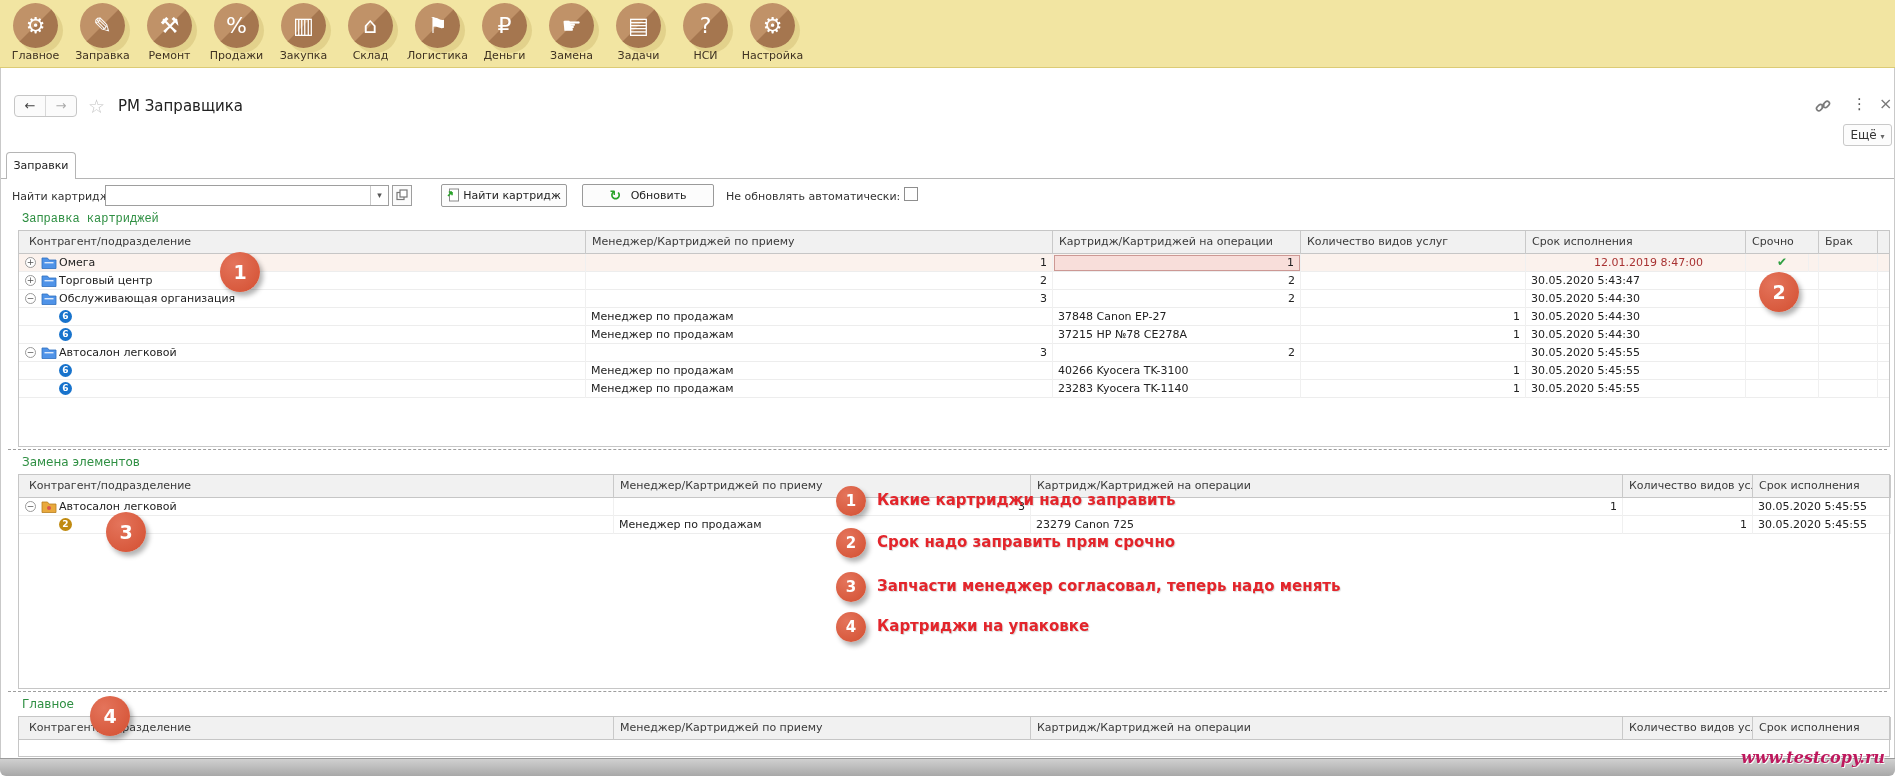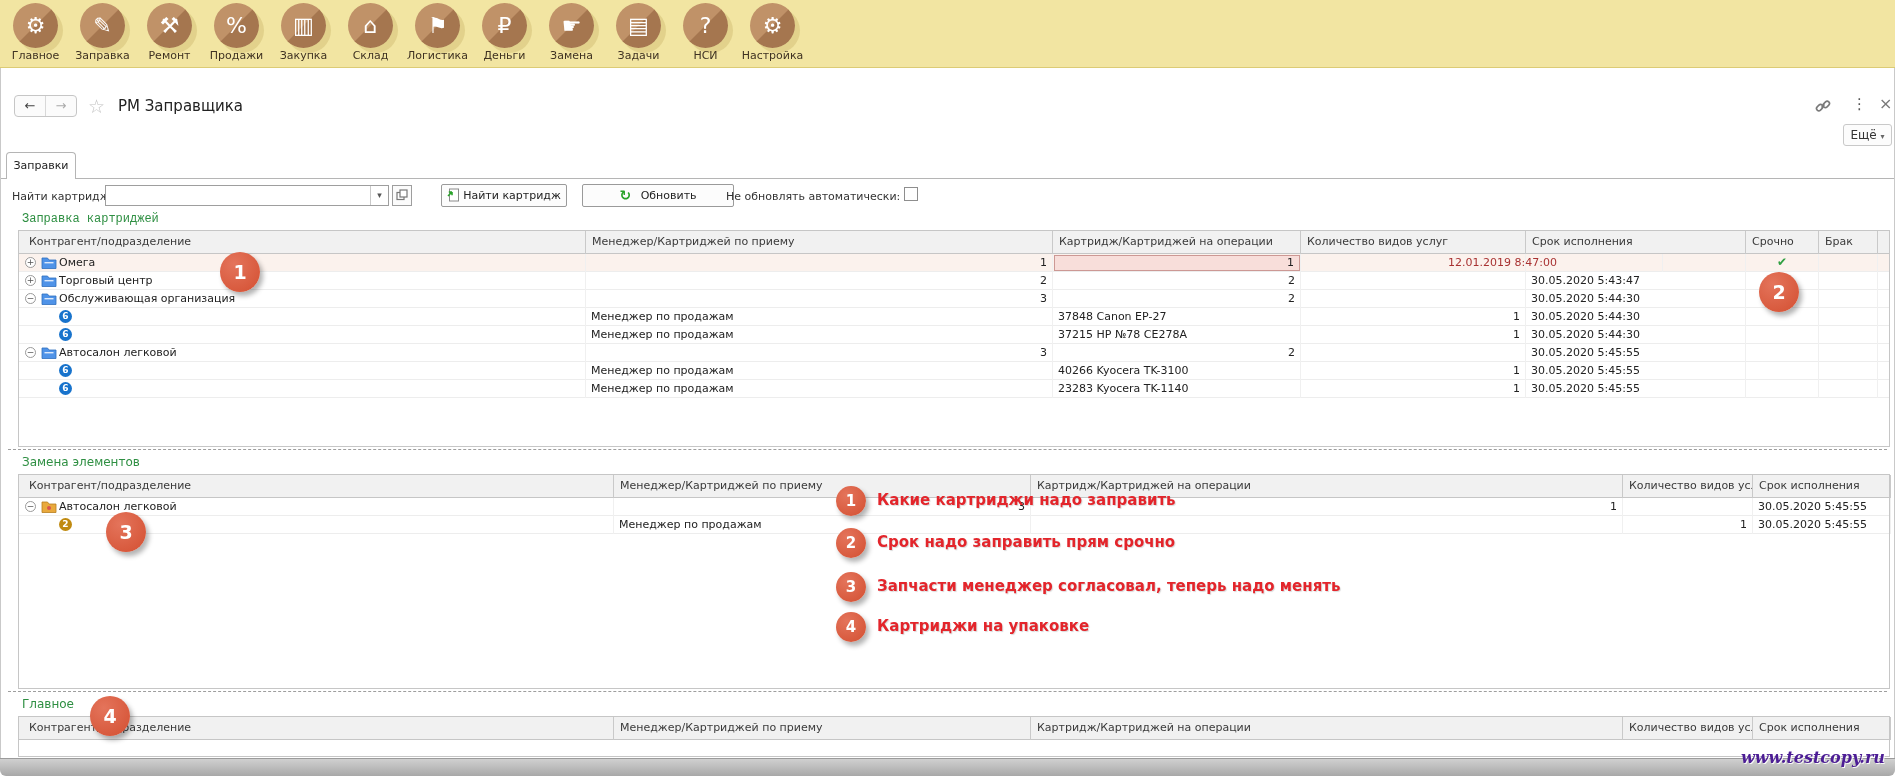--- a/index.html
+++ b/index.html
@@ -84,21 +84,21 @@
             box-shadow:3px 4px 5px rgba(0,0,0,.3); }
   .legend-text { position:absolute; font-size:15px; font-weight:bold; color:#E3252B;
                  white-space:nowrap; text-shadow:1px 1px 1px rgba(0,0,0,.15); }
 
   
   .bottombar { position:absolute; left:0; top:758px; width:1895px; height:18px;
                background:linear-gradient(#D0D0D0,#A8A8A8); border-top:1px solid #9B9B9B;
                border-radius:0 0 6px 6px; }
   .watermark { position:absolute; right:10px; top:748px; z-index:60;
                font-family:"DejaVu Serif","Liberation Serif",serif; font-style:italic; font-weight:bold;
-               font-size:16px; color:#4c1d95; text-shadow:1px 1px 0 rgba(255,255,255,.85); }
+               font-size:16px; color:#be185d; text-shadow:1px 1px 0 rgba(255,255,255,.85); }
   .edge { position:absolute; top:68px; width:1px; height:690px; background:#C9C9C9; }
 </style>
 </head>
 <body>
 
 <div class="screen">
 
   <div class="toolbar" id="toolbar">
       <div class="tbi">
         <div class="tbc">⚙</div>
@@ -185,21 +185,21 @@
       <rect x="1" y="3.5" width="7" height="7" fill="#fff"></rect>
         <rect x="4" y="1" width="7" height="7" fill="#fff"></rect>
     </svg>
   </div>
   <div class="fbtn" style="left:441px; width:126px;">
     <svg width="13" height="15" viewBox="0 0 13 15" style="vertical-align:-3px; margin-right:3px;">
       <rect x="2.5" y="2" width="9" height="12" fill="#fff" stroke="#8a8a8a"></rect>
       <path d="M1 9 L5 5 M5 5 L5 8.2 M5 5 L1.8 5" stroke="#28A228" stroke-width="1.6" fill="none"></path>
     </svg><span>Найти картридж</span>
   </div>
-  <div class="fbtn" style="left:582px; width:152px;">
+  <div class="fbtn" style="left:582px; width:132px;">
     <span class="refresh-glyph">↻</span>
     <span style="margin-left:6px;">Обновить</span>
   </div>
   <div class="slabel" style="left:726px; top:190px;">Не обновлять автоматически:</div>
   <div class="chk"></div>
 
   <div class="sect" style="top:212px;font-family:Liberation Mono, monospace;">Заправка картриджей</div>
   <div class="sect" style="top:455px;">Замена элементов</div>
   <div class="sect" style="top:697px;">Главное</div>
 
@@ -222,21 +222,21 @@
         <div class="gc" style="left: 1727px; width: 73px;"></div>
         <div class="gc" style="left: 1800px; width: 59px;"></div>
         <div class="exp">+</div>
         <div class="fold"><svg width="16" height="13" viewBox="0 0 16 13">
             <path d="M1 2 h5.5 l1.5 2 H15 v8.5 H1 Z" fill="#4F93E8" stroke="#2F6FBE" stroke-width="0.8"></path>
             <rect x="3.5" y="6" width="9" height="1.4" fill="#fff" opacity="0.8"></rect>
           </svg></div>
         <div class="gname" style="left: 40px;">Омега</div>
         <div class="gc r" style="left: 567px; width: 467px;">1</div>
         <div class="gc r cur" style="left: 1035px; width: 246px;">1</div>
-        <div class="gc overdue" style="left: 1424px; width: 220px;">12.01.2019 8:47:00</div>
+        <div class="gc overdue" style="left: 1570px; width: 220px;">12.01.2019 8:47:00</div>
         <div class="gc check" style="left: 1727px; width: 73px;">✔</div>
       </div>
       <div class="grow" style="top: 41px; height: 18px;">
         <div class="gc" style="left: 4px; width: 563px;"></div>
         <div class="gc" style="left: 567px; width: 467px;"></div>
         <div class="gc" style="left: 1034px; width: 248px;"></div>
         <div class="gc" style="left: 1282px; width: 225px;"></div>
         <div class="gc" style="left: 1507px; width: 220px;"></div>
         <div class="gc" style="left: 1727px; width: 73px;"></div>
         <div class="gc" style="left: 1800px; width: 59px;"></div>
@@ -368,20 +368,21 @@
         <div class="gc" style="left: 1734px; width: 138px;">30.05.2020 5:45:55</div>
       </div>
       <div class="grow" style="top: 41px; height: 18px;">
         <div class="gc" style="left: 4px; width: 591px;"></div>
         <div class="gc" style="left: 595px; width: 417px;"></div>
         <div class="gc" style="left: 1012px; width: 592px;"></div>
         <div class="gc" style="left: 1604px; width: 130px;"></div>
         <div class="gc" style="left: 1734px; width: 138px;"></div>
         <div class="badge" style="background: rgb(192, 138, 16);">2</div>
         <div class="gc" style="left: 595px; width: 417px;">Менеджер по продажам</div>
+        <div class="gc" style="left: 1012px; width: 592px;">23279 Canon 725</div>
         <div class="gc r" style="left: 1604px; width: 130px;">1</div>
         <div class="gc" style="left: 1734px; width: 138px;">30.05.2020 5:45:55</div>
       </div>
     </div>
   <div class="grid" id="grid-packing" style="top: 716px; height: 41px;">
       <div class="ghead">
         <div class="gh" style="left: 4px; width: 591px;">Контрагент/подразделение</div>
         <div class="gh" style="left: 595px; width: 417px;">Менеджер/Картриджей по приему</div>
         <div class="gh" style="left: 1012px; width: 592px;">Картридж/Картриджей на операции</div>
         <div class="gh" style="left: 1604px; width: 130px;">Количество видов услуг</div>

